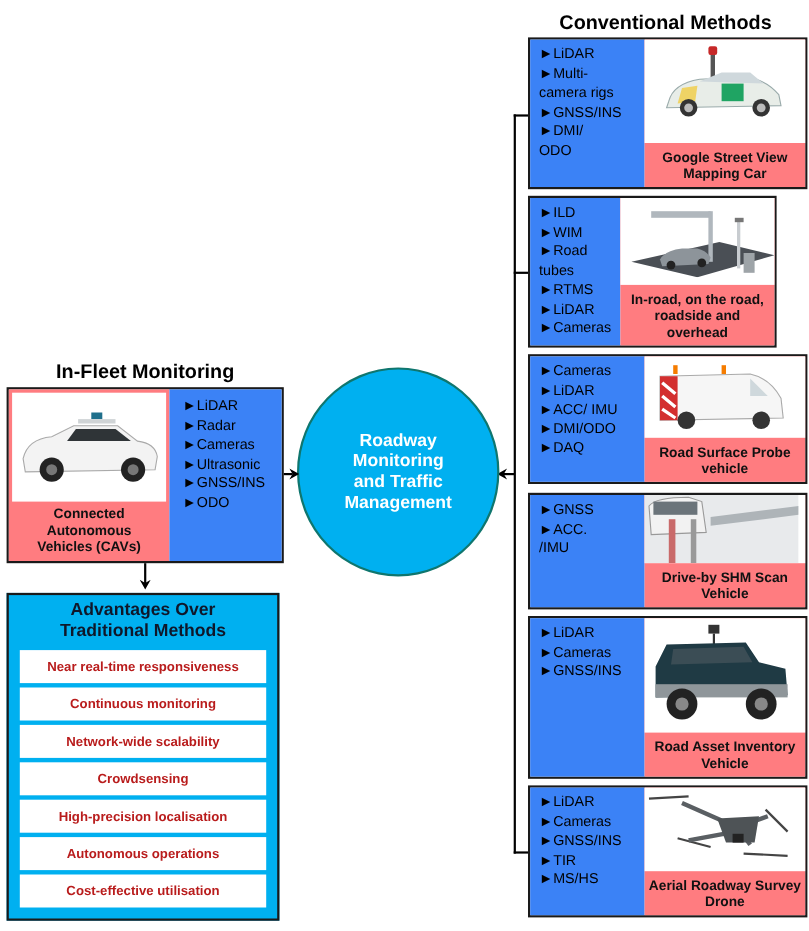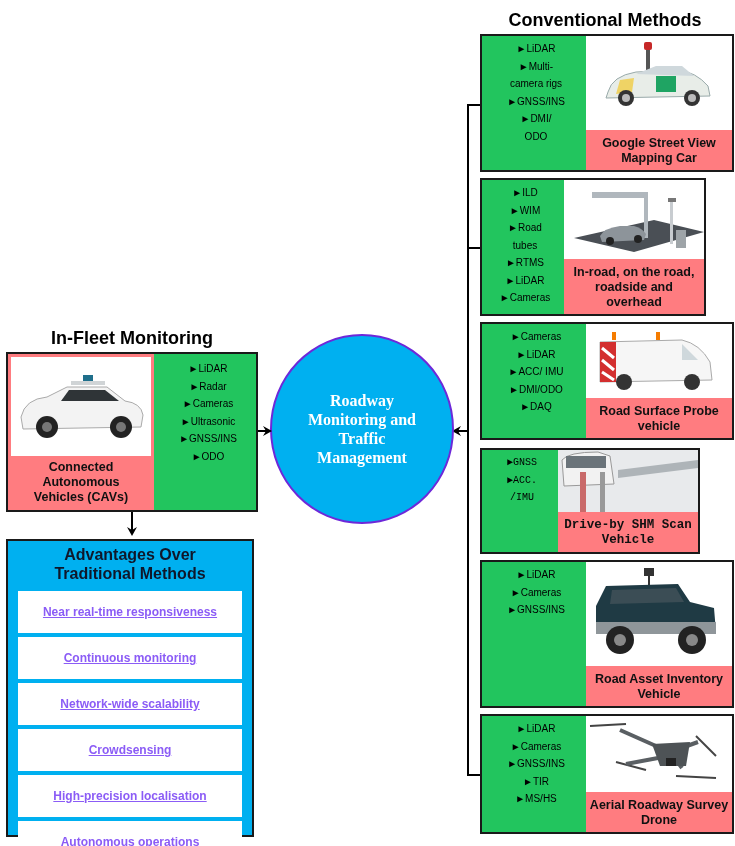--- a/index.html
+++ b/index.html
@@ -1,28 +1,28 @@
 <!DOCTYPE html>
 <html><head>
 <meta charset="utf-8">
 <style>
   * { box-sizing: border-box; margin: 0; padding: 0; }
   body { width: 735px; height: 846px; background: #ffffff; position: relative; overflow: hidden;
          font-family: "Liberation Sans", sans-serif; }
   .abs { position: absolute; }
   .title { font-weight: bold; font-size: 18px; color: #000; text-align: center; }
   .card { position: absolute; border: 2px solid #1a1a1a; display: flex; }
-  .card .list { width: 104px; background: #22c55e; padding: 4px 4px 4px 8px; font-size: 10px; line-height: 17.5px; color: #000; text-align: center; }
+  .card .list { width: 104px; background: #3b82f6; padding: 4px 4px 4px 8px; font-size: 13px; line-height: 17.5px; color: #000; }
   .card .list div { white-space: nowrap; }
   .card .media { flex: 1; background: #FF7C80; display: flex; flex-direction: column; padding: 0; }
   .card .pic { background: #fff; flex: 1; position: relative; overflow: hidden; }
   .card .cap { text-align: center; font-weight: bold; font-size: 12.5px; line-height: 15px; padding: 6px 2px 4px; color: #111; }
   .line { position: absolute; background: #000; }
-  .adv-item { background: #fff; height: 42px; margin: 0 0 4px 0; display: flex; align-items: center; justify-content: center;
-              font-weight: bold; font-size: 12px; color: #8b5cf6; text-decoration: underline; }
+  .adv-item { background: #fff; height: 30px; margin: 0 0 4px 0; display: flex; align-items: center; justify-content: center;
+              font-weight: bold; font-size: 12px; color: #b91c1c; }
   svg { display: block; }
 </style>
 </head>
 <body>
 
 <div class="abs title" style="left:476px; top:10px; width:258px;">Conventional Methods</div>
 
 <div class="line" style="left:467px; top:104px; width:2px; height:672px;"></div>
 <div class="line" style="left:467px; top:104px; width:14px; height:2px;"></div>
 <div class="line" style="left:467px; top:247px; width:14px; height:2px;"></div>
@@ -106,21 +106,21 @@
           <rect x="70" y="8" width="4" height="8" fill="#f57c00"></rect>
         <path d="M96 20 L112 36 L96 36Z" fill="#cfd8dc"></path>
         <circle cx="38" cy="58" r="8" fill="#333"></circle>
           <circle cx="106" cy="58" r="8" fill="#333"></circle>
       </svg>
     </div>
     <div class="cap">Road Surface Probe vehicle</div>
   </div>
 </div>
 
-<div class="card" style="left:480px; top:448px; width:220px; height:106px;font-family:Liberation Mono, monospace;">
+<div class="card" style="left:480px; top:448px; width:254px; height:106px;">
   <div class="list">
     <div>►GNSS</div>
     <div>►ACC.</div>
     <div>/IMU</div>
   </div>
   <div class="media">
     <div class="pic">
       <svg width="140" height="62" viewBox="0 0 140 62">
         <rect width="140" height="62" fill="#e8eaec"></rect>
         <path d="M60 20 L140 10 L140 18 L60 28 Z" fill="#aeb4b8"></path>
@@ -175,21 +175,21 @@
         <path d="M90 60 L130 62" stroke="#444" stroke-width="2"></path>
         <path d="M34 14 L70 30 M112 26 L90 34 M40 48 L72 42 M96 52 L90 44" stroke="#5a5f63" stroke-width="4"></path>
         <path d="M66 28 L104 26 L100 50 L74 50 Z" fill="#4e5356"></path>
         <rect x="80" y="42" width="10" height="8" fill="#222"></rect>
       </svg>
     </div>
     <div class="cap">Aerial Roadway Survey Drone</div>
   </div>
 </div>
 
-<div class="abs" style="left:270px; top:334px; width:184px; height:190px; border-radius:50%; background:#00B0F0; border:2px solid #6d28d9; display:flex; align-items:center; justify-content:center; text-align:center;font-family:Liberation Serif, serif;">
+<div class="abs" style="left:270px; top:334px; width:184px; height:190px; border-radius:50%; background:#00B0F0; border:2px solid #0f766e; display:flex; align-items:center; justify-content:center; text-align:center;">
   <div style="color:#fff; font-weight:bold; font-size:16px; line-height:19px; width:110px;">Roadway Monitoring and Traffic Management</div>
 </div>
 
 <div class="abs title" style="left:6px; top:328px; width:252px;">In-Fleet Monitoring</div>
 <div class="card" style="left:6px; top:352px; width:252px; height:160px;">
   <div class="media" style="flex:0 0 146px; padding:3px;">
     <div class="pic">
       <svg width="140" height="96" viewBox="0 0 140 96">
         <rect x="72" y="18" width="10" height="6" fill="#1f6f8b"></rect>
         <rect x="60" y="24" width="34" height="4" fill="#d0d4d6"></rect>

